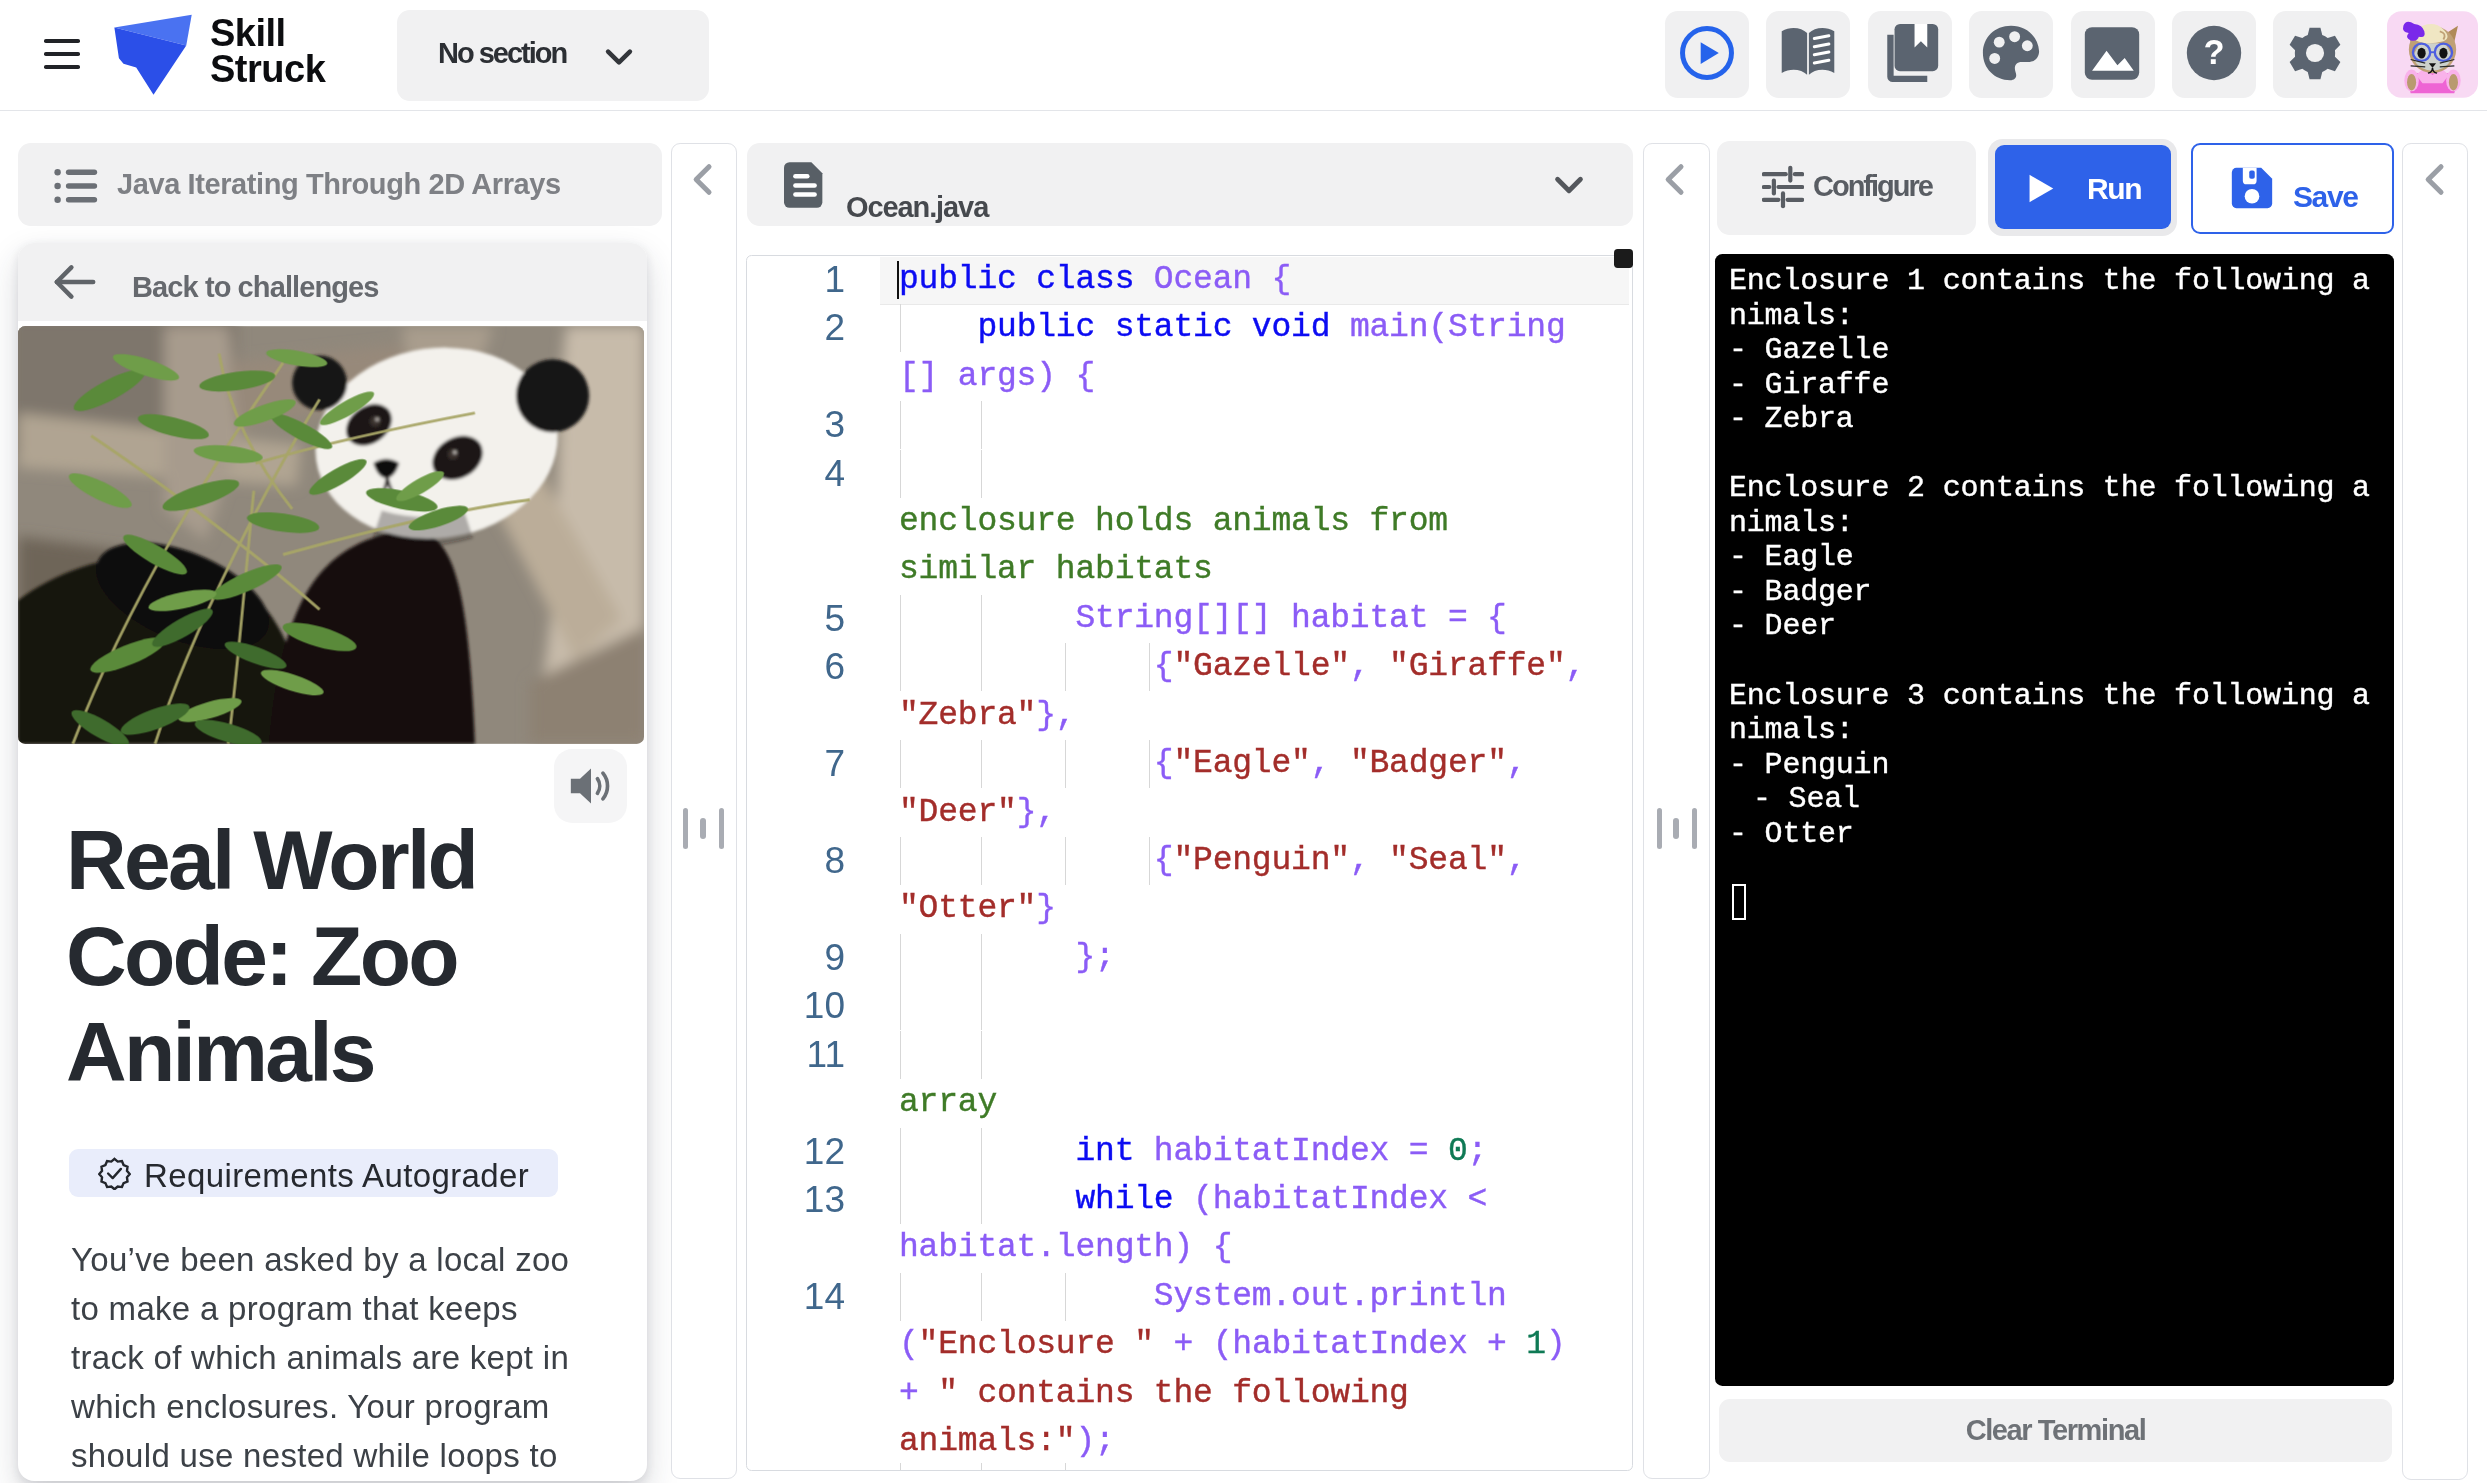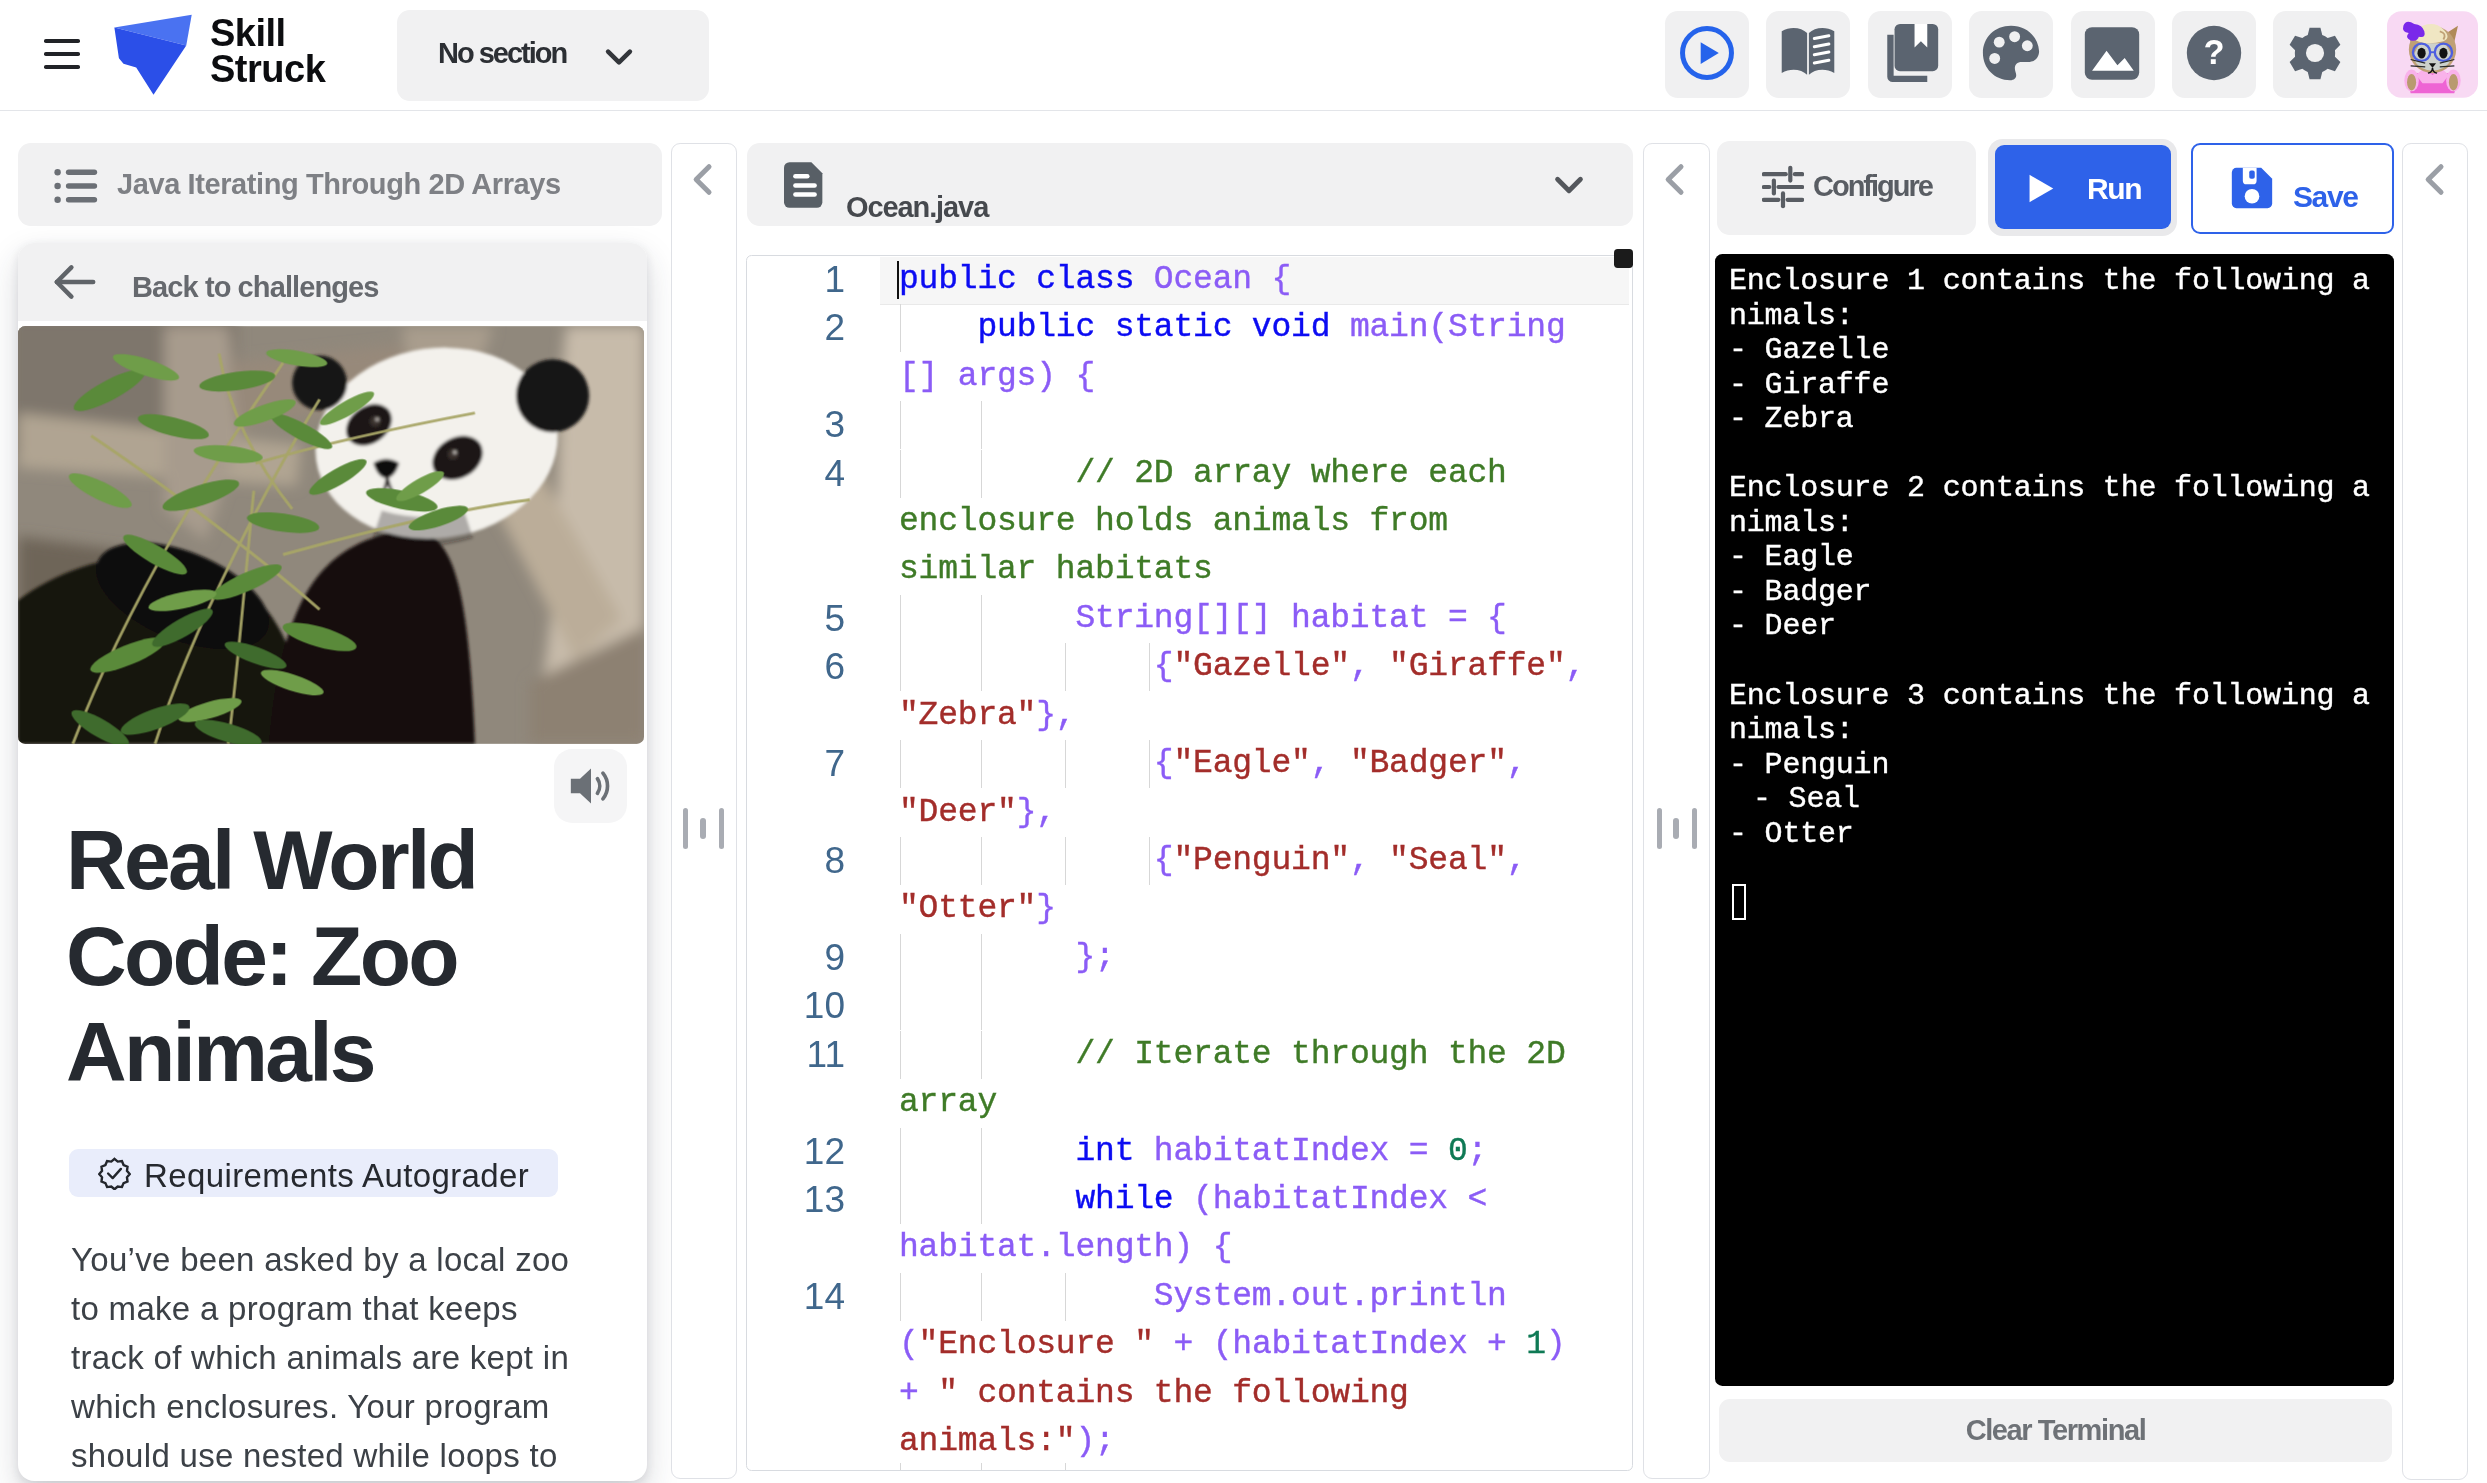--- a/index.html
+++ b/index.html
@@ -187,21 +187,21 @@
 <div class="abs" style="left:900px;top:304px;width:1.4px;height:48px;background:#d7d7d7;"></div>
 <div class="abs lnum" style="left:746px;top:304px;width:99px;">2</div>
 <div class="abs crow" style="left:899px;top:304px;"><span class="p">    </span><span class="k">public static void</span><span class="p"> main(String</span></div>
 <div class="abs crow" style="left:899px;top:353px;"><span class="p">[] args) {</span></div>
 <div class="abs" style="left:900px;top:401px;width:1.4px;height:48px;background:#d7d7d7;"></div>
 <div class="abs" style="left:981px;top:401px;width:1.4px;height:48px;background:#d7d7d7;"></div>
 <div class="abs lnum" style="left:746px;top:401px;width:99px;">3</div>
 <div class="abs" style="left:900px;top:450px;width:1.4px;height:48px;background:#d7d7d7;"></div>
 <div class="abs" style="left:981px;top:450px;width:1.4px;height:48px;background:#d7d7d7;"></div>
 <div class="abs lnum" style="left:746px;top:450px;width:99px;">4</div>
-<div class="abs crow" style="left:899px;top:450px;"><span class="p">         </span><span class="c">// 2D array where each</span></div>
+<div class="abs crow" style="left:899px;top:450px;"><span class="p">         </span></div>
 <div class="abs crow" style="left:899px;top:498px;"><span class="c">enclosure holds animals from</span></div>
 <div class="abs crow" style="left:899px;top:546px;"><span class="c">similar habitats</span></div>
 <div class="abs" style="left:900px;top:595px;width:1.4px;height:48px;background:#d7d7d7;"></div>
 <div class="abs" style="left:981px;top:595px;width:1.4px;height:48px;background:#d7d7d7;"></div>
 <div class="abs lnum" style="left:746px;top:595px;width:99px;">5</div>
 <div class="abs crow" style="left:899px;top:595px;"><span class="p">         String[][] habitat = {</span></div>
 <div class="abs" style="left:900px;top:643px;width:1.4px;height:48px;background:#d7d7d7;"></div>
 <div class="abs" style="left:981px;top:643px;width:1.4px;height:48px;background:#d7d7d7;"></div>
 <div class="abs" style="left:1065px;top:643px;width:1.4px;height:48px;background:#d7d7d7;"></div>
 <div class="abs" style="left:1149px;top:643px;width:1.4px;height:48px;background:#d7d7d7;"></div>
@@ -225,21 +225,21 @@
 <div class="abs" style="left:900px;top:934px;width:1.4px;height:48px;background:#d7d7d7;"></div>
 <div class="abs" style="left:981px;top:934px;width:1.4px;height:48px;background:#d7d7d7;"></div>
 <div class="abs lnum" style="left:746px;top:934px;width:99px;">9</div>
 <div class="abs crow" style="left:899px;top:934px;"><span class="p">         };</span></div>
 <div class="abs" style="left:900px;top:982px;width:1.4px;height:48px;background:#d7d7d7;"></div>
 <div class="abs" style="left:981px;top:982px;width:1.4px;height:48px;background:#d7d7d7;"></div>
 <div class="abs lnum" style="left:746px;top:982px;width:99px;">10</div>
 <div class="abs" style="left:900px;top:1031px;width:1.4px;height:48px;background:#d7d7d7;"></div>
 <div class="abs" style="left:981px;top:1031px;width:1.4px;height:48px;background:#d7d7d7;"></div>
 <div class="abs lnum" style="left:746px;top:1031px;width:99px;">11</div>
-<div class="abs crow" style="left:899px;top:1031px;"><span class="p">         </span><span class="c">// Iterate through the 2D</span></div>
+<div class="abs crow" style="left:899px;top:1031px;"><span class="p">         </span></div>
 <div class="abs crow" style="left:899px;top:1079px;"><span class="c">array</span></div>
 <div class="abs" style="left:900px;top:1128px;width:1.4px;height:48px;background:#d7d7d7;"></div>
 <div class="abs" style="left:981px;top:1128px;width:1.4px;height:48px;background:#d7d7d7;"></div>
 <div class="abs lnum" style="left:746px;top:1128px;width:99px;">12</div>
 <div class="abs crow" style="left:899px;top:1128px;"><span class="p">         </span><span class="k">int</span><span class="p"> habitatIndex = </span><span class="n">0</span><span class="p">;</span></div>
 <div class="abs" style="left:900px;top:1176px;width:1.4px;height:48px;background:#d7d7d7;"></div>
 <div class="abs" style="left:981px;top:1176px;width:1.4px;height:48px;background:#d7d7d7;"></div>
 <div class="abs lnum" style="left:746px;top:1176px;width:99px;">13</div>
 <div class="abs crow" style="left:899px;top:1176px;"><span class="p">         </span><span class="k">while</span><span class="p"> (habitatIndex &lt;</span></div>
 <div class="abs crow" style="left:899px;top:1224px;"><span class="p">habitat.length) {</span></div>

